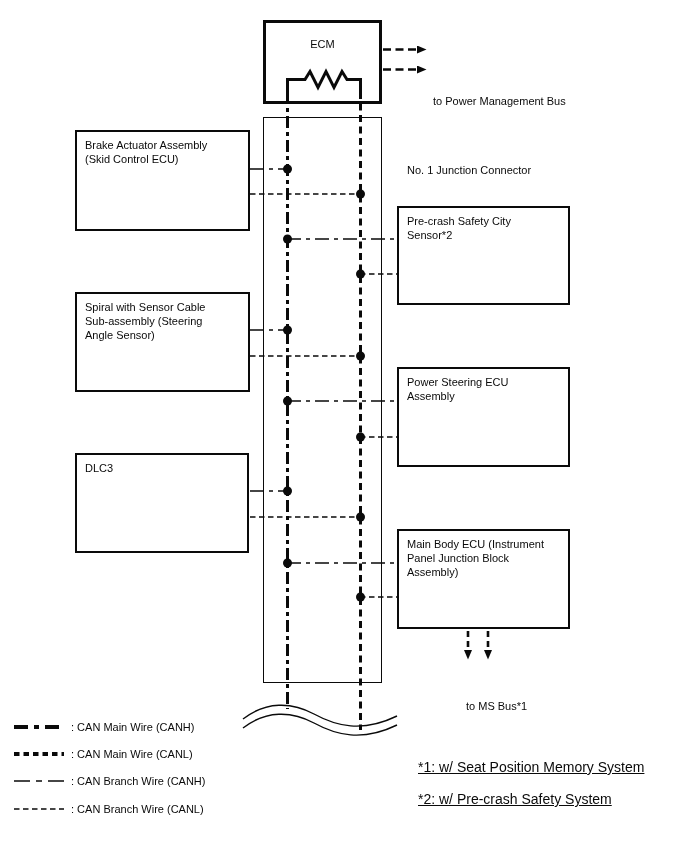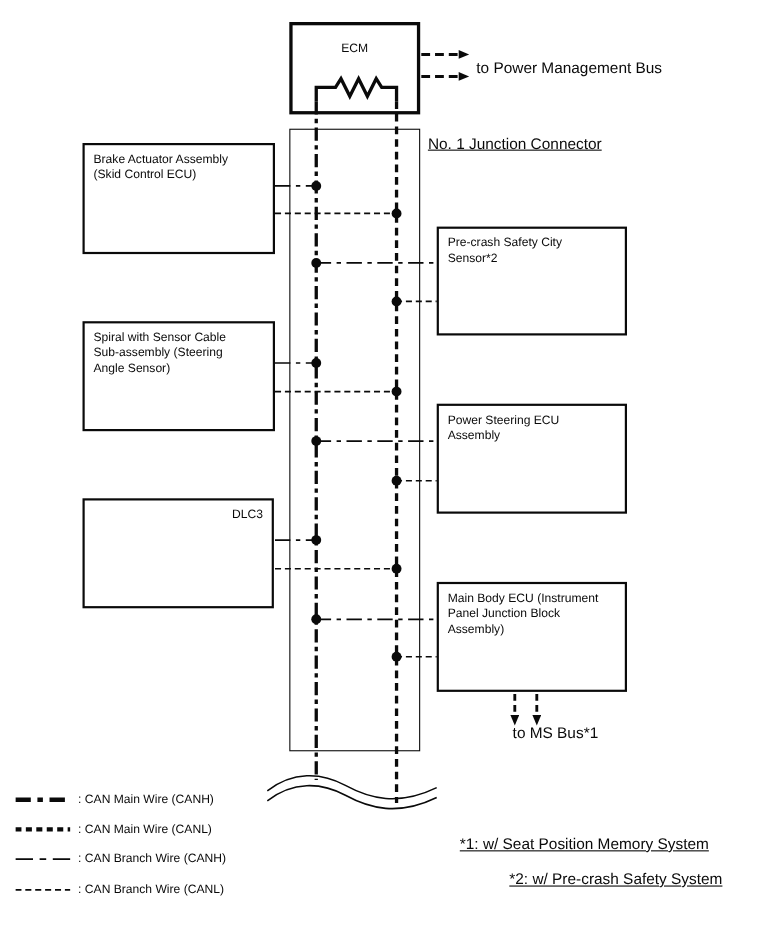--- a/index.html
+++ b/index.html
@@ -28,47 +28,48 @@
     left: 263px; top: 20px; width: 119px; height: 84px;
     border-width: 3px;
   }
   .ecm-box .box-label { text-align: center; padding-top: 14px; }
   .junction-box {
     left: 263px; top: 117px; width: 119px; height: 566px;
     border-width: 1.5px;
   }
   .box-brake  { left: 75px;  top: 130px; width: 175px; height: 101px; }
   .box-spiral { left: 75px;  top: 292px; width: 175px; height: 100px; }
-  .box-dlc3   { left: 75px;  top: 453px; width: 174px; height: 100px; text-align: right; }
+  .box-dlc3   { left: 75px;  top: 453px; width: 174px; height: 100px; }
   .box-precrash { left: 397px; top: 206px; width: 173px; height: 99px; }
   .box-psecu    { left: 397px; top: 367px; width: 173px; height: 100px; }
   .box-mainbody { left: 397px; top: 529px; width: 173px; height: 100px; }
   .float-label {
     position: absolute;
-    font-size: 14px;
+    font-size: 11px;
     line-height: 13px;
     white-space: nowrap;
-  }
-  .lbl-junction { left: 389px; top: 124px; text-decoration: underline; }
+    margin-top: 40px;
+  }
+  .lbl-junction { left: 407px; top: 124px; }
   .lbl-powerbus { left: 433px; top: 55px; }
   .lbl-msbus    { left: 466px; top: 660px; }
   .legend { position: absolute; left: 14px; top: 711px; width: 300px; }
   .legend-row {
     position: absolute; left: 0; height: 16px;
     display: flex; align-items: center; gap: 7px;
   }
   .legend-row .sample { flex: 0 0 auto; display: block; }
   .legend-row .legend-label { font-size: 11px; white-space: nowrap; }
   .lr0 { top: 8px; }
   .lr1 { top: 35px; }
   .lr2 { top: 62px; }
   .lr3 { top: 90px; }
   .footnote { position: absolute; left: 418px; font-size: 14px; white-space: nowrap; text-decoration: underline; }
   .fn1 { top: 759px; }
-  .fn2 { top: 791px; margin-left: 45px; }
+  .fn2 { top: 791px; }
 </style>
 </head>
 <body>
 
 <div class="canvas">
 
   <svg class="wires-svg" width="688" height="852" viewBox="0 0 688 852">
     <defs>
       <marker id="arr" markerUnits="userSpaceOnUse" markerWidth="11" markerHeight="9" refX="1" refY="4" orient="auto">
         <path d="M1,0 L10.5,4 L1,8 Z" fill="#0a0a0a"></path>

